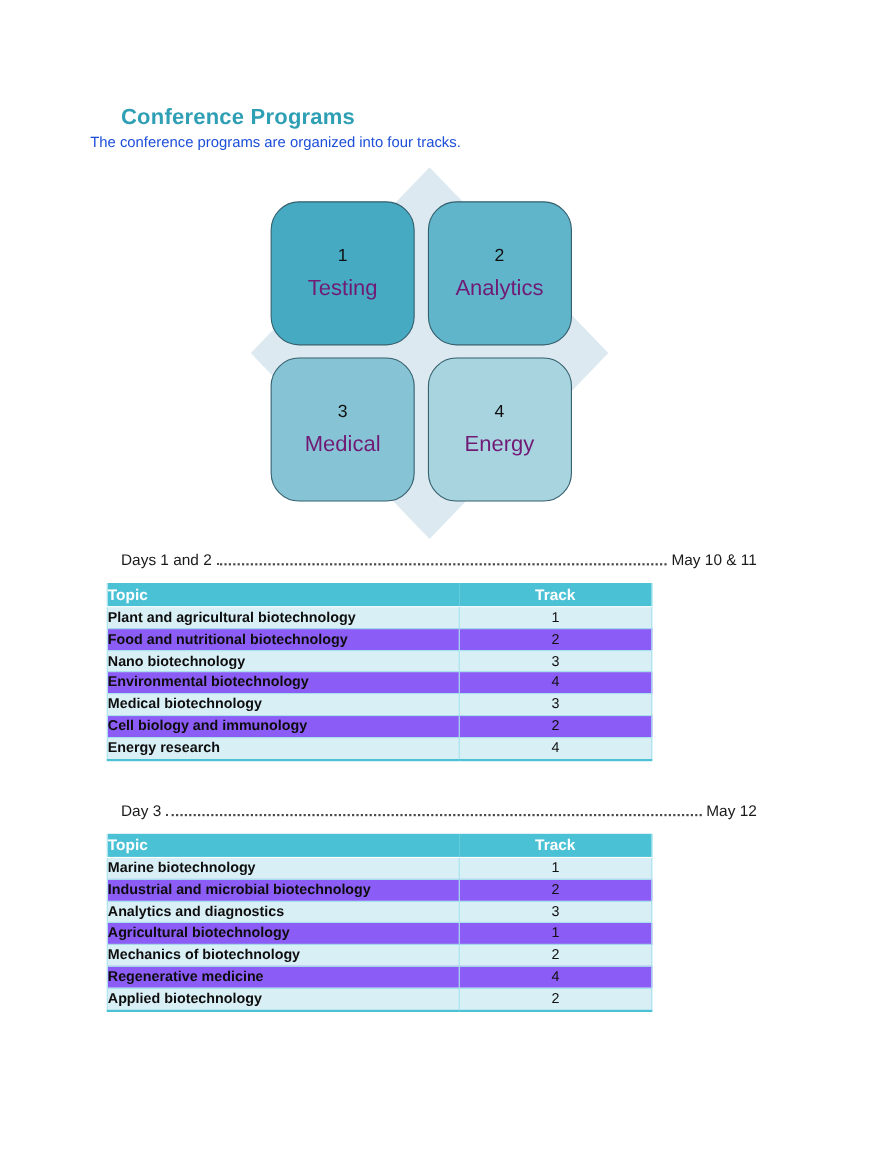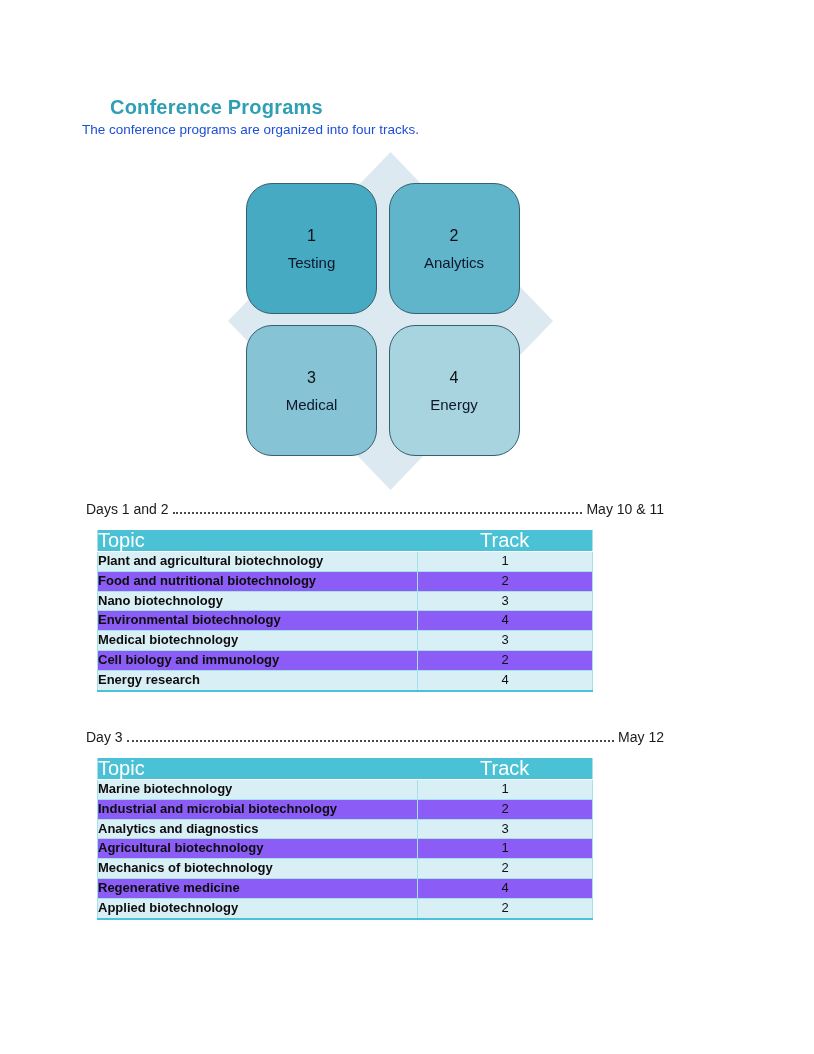--- a/index.html
+++ b/index.html
@@ -37,25 +37,25 @@
     border: 1px solid var(--box-border, #35606E);
     display: flex; flex-direction: column;
     align-items: center; justify-content: center;
     gap: 11px; box-sizing: border-box;
   }
   .track-1 { left: 18px;    top: 31px;  background: var(--track1-bg, #45AAC2); }
   .track-2 { left: 160.5px; top: 31px;  background: var(--track2-bg, #60B5CA); }
   .track-3 { left: 18px;    top: 173px; background: var(--track3-bg, #86C4D5); }
   .track-4 { left: 160.5px; top: 173px; background: var(--track4-bg, #A8D4E0); }
   .track-num { font-size: 16px; color: #101010; line-height: 1; }
-  .track-lbl { font-size: 15px; color: #0f172a; line-height: 1; }
+  .track-lbl { font-size: 20px; color: #701a75; line-height: 1; }
 
   
   .toc-line {
-    position: absolute; left: 86px; width: 578px;
+    position: absolute; left: 110px; width: 578px;
     display: flex; align-items: baseline;
     font-size: 14px; color: #1a1a1a;
   }
   .toc-days1 { top: 501px; }
   .toc-day3  { top: 729px; }
   .leader {
     flex: 1; height: 0;
     border-bottom: 2px dotted #4a4a4a;
     margin: 0 4px; align-self: flex-end;
     margin-bottom: 3px;
@@ -67,21 +67,21 @@
     border-collapse: collapse; table-layout: fixed;
     border-left: 1px solid var(--table-divider, #A6E1EB);
     border-right: 1px solid var(--table-divider, #A6E1EB);
   }
   .table-days1 { top: 530px; }
   .table-day3  { top: 758px; }
   col.c-topic { width: 320px; }
   col.c-track { width: 175px; }
   table.schedule th {
     background: var(--table-header-bg, #4BC1D6);
-    color: #ffffff; font-size: 20px; font-weight: normal;
+    color: #ffffff; font-size: 14px; font-weight: bold;
     height: 21px; padding: 0; line-height: 21px;
     border-bottom: 1px solid #ffffff;
   }
   th.topic-h { text-align: left; padding-left: 8px; }
   th.track-h { text-align: center; }
   table.schedule td {
     height: 18.8px; padding: 0; line-height: 18.8px;
     font-size: 13px;
     border-bottom: 1px solid var(--table-divider, #A6E1EB);
     background: #8b5cf6;

